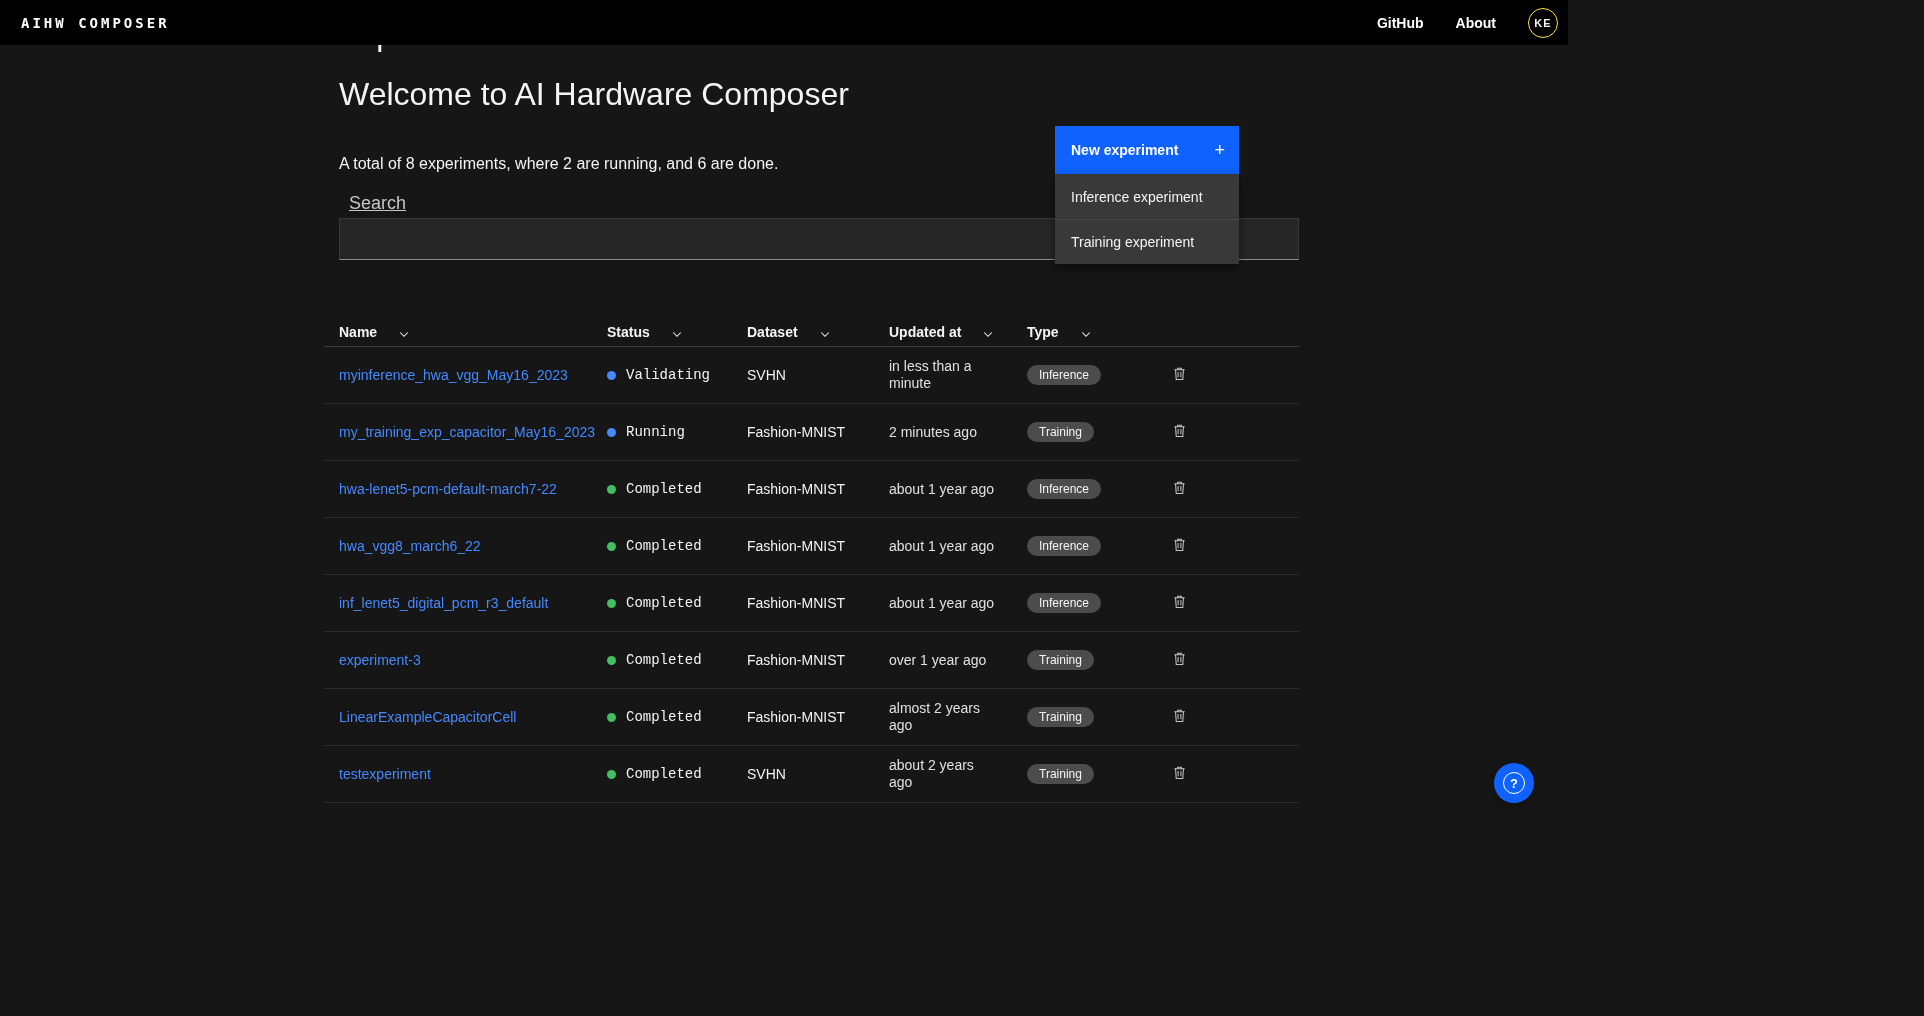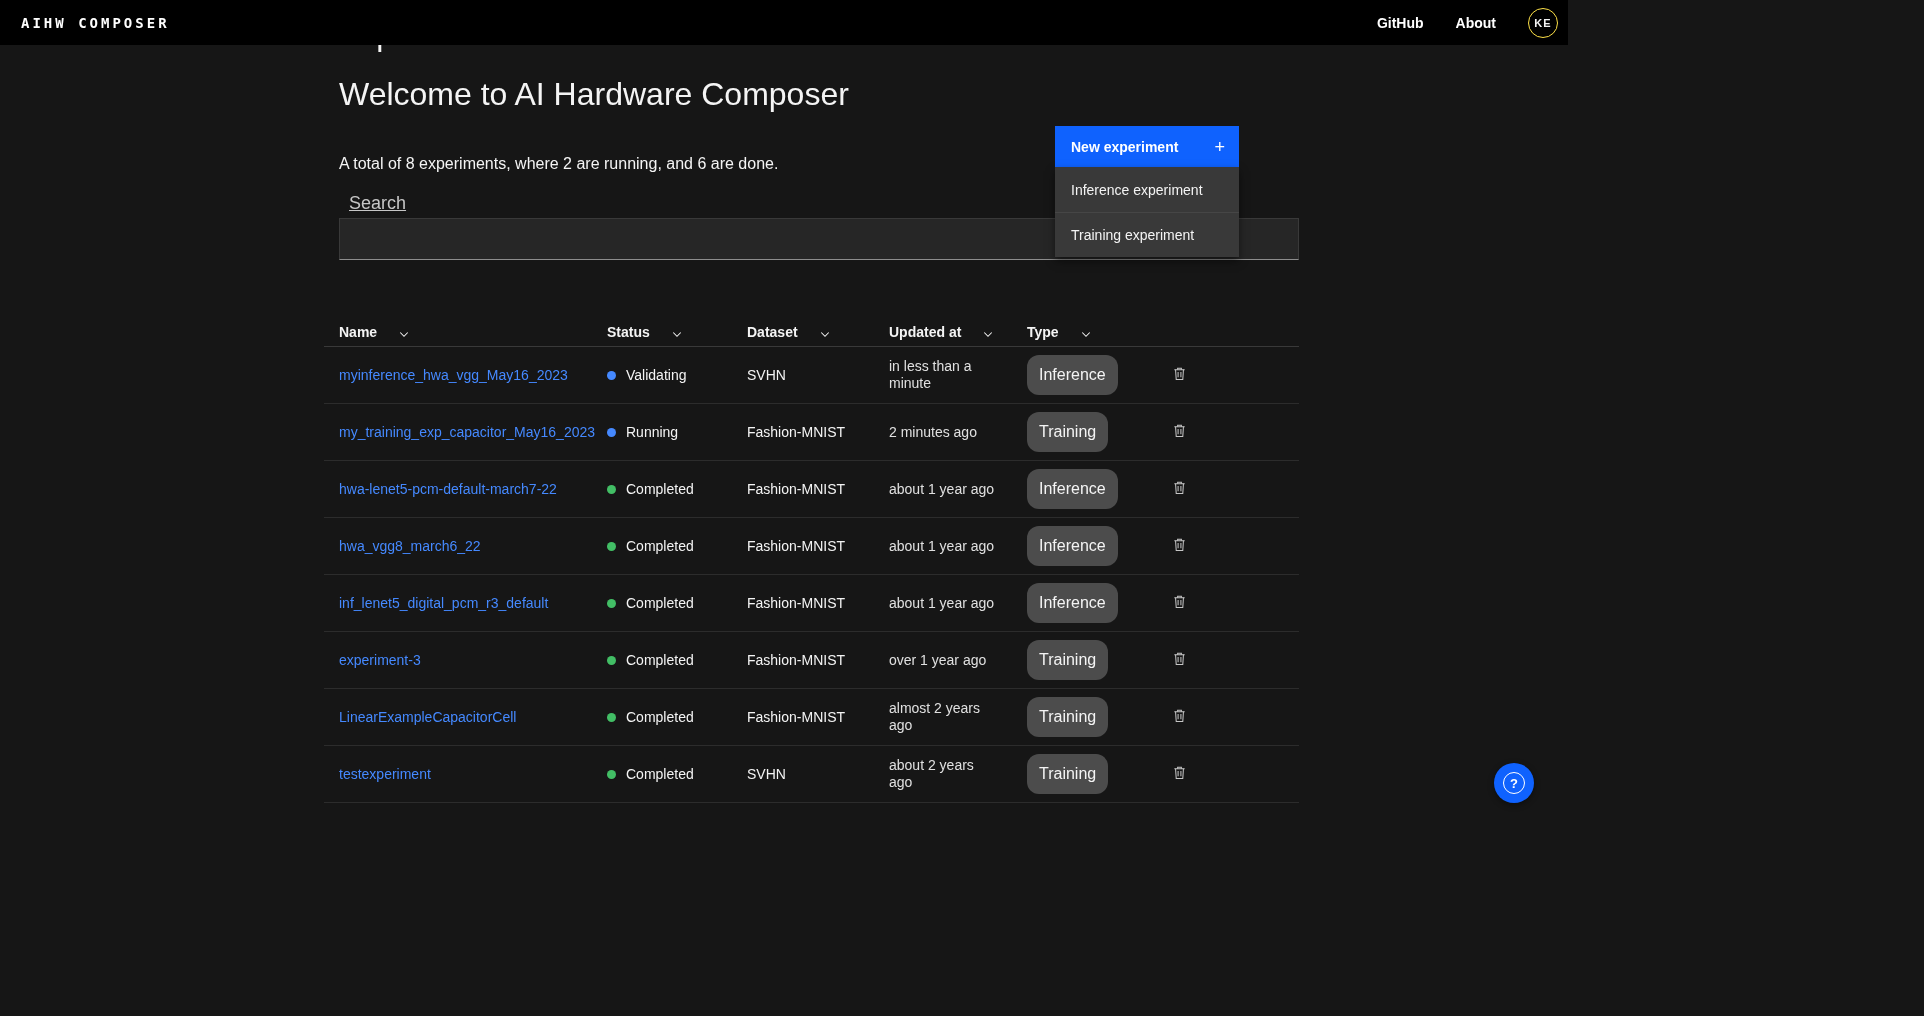--- a/index.html
+++ b/index.html
@@ -24,45 +24,45 @@
   .clipped span { display:block; font-size:32px; line-height:40px; margin-top:-31px; font-weight:400; }
   h1.title { margin:20px 0 0 15px; font-size:32px; line-height:42px; font-weight:400; color:#f4f4f4; }
   .summary { margin:39px 0 0 15px; font-size:16px; line-height:19px; color:#f4f4f4; }
   .search-label { display:block; margin:23px 0 0 25px; font-size:18px; line-height:14px; color:#c6c6c6;text-decoration:underline; }
   .search-input { display:block; margin:8px 0 0 15px; width:960px; height:42px;
                   background:#262626; border:1px solid #393939; border-bottom:1px solid #8d8d8d;
                   color:#f4f4f4; font-size:14px; padding:0 16px; outline:none; }
 
   
   .new-exp { position:absolute; top:81px; left:731px; width:184px; z-index:40; }
-  .new-btn { width:184px; height:41px; background:#0f62fe; color:#fff; border:none;
+  .new-btn { width:184px; height:48px; background:#0f62fe; color:#fff; border:none;
              font-family:"Liberation Sans", sans-serif; font-size:14px; font-weight:600;
              display:flex; align-items:center; justify-content:space-between;
              padding:0 14px 0 16px; cursor:pointer; }
   .new-btn .plus { font-size:18px; font-weight:400; line-height:1; }
   .menu { background:#393939; box-shadow:0 4px 8px rgba(0,0,0,.5); }
   .menu-item { height:45px; display:flex; align-items:center; padding:0 16px;
                font-size:14px; color:#f4f4f4; cursor:pointer; }
   .menu-item + .menu-item { border-top:1px solid rgba(255,255,255,0.07); }
 
   
   .table { margin-top:57px; width:975px; }
   .tr, .thead { display:grid; grid-template-columns:268px 140px 142px 138px 133px 1fr;
                 align-items:center; padding-left:15px; }
   .thead { height:30px; border-bottom:1px solid #393939; }
   .th { display:flex; align-items:flex-end; gap:21px; font-size:14px; font-weight:700;
         color:#f4f4f4; cursor:pointer; }
   .th svg { flex:0 0 auto; }
   .tr { min-height:57px; border-bottom:1px solid #2c2c2c; font-size:14px; }
   .link { color:#4589ff; text-decoration:none; cursor:pointer; }
-  .td-status { display:flex; align-items:center; gap:10px; }
+  .td-status { display:flex; align-items:center; gap:10px;font-family:Liberation Mono, monospace; }
   .dot { width:9px; height:9px; border-radius:50%; background:#42be65; display:inline-block; }
   .td-updated { padding-right:26px; line-height:17px; color:#e0e0e0; }
-  .tag { display:inline-flex; align-items:center; height:40px; padding:0 12px;
-         border-radius:12px; background:#4c4c4c; color:#f4f4f4; font-size:16px; }
+  .tag { display:inline-flex; align-items:center; height:20px; padding:0 12px;
+         border-radius:12px; background:#4c4c4c; color:#f4f4f4; font-size:12px; }
   .trash { background:none; border:none; cursor:pointer; padding:4px; margin-left:8px; }
 
   
   .help-fab { position:absolute; left:1494px; top:763px; width:40px; height:40px;
               border-radius:50%; background:#0f62fe; border:none; cursor:pointer;
               display:flex; align-items:center; justify-content:center;
               box-shadow:0 2px 6px rgba(0,0,0,.4); }
   .help-ring { width:22px; height:22px; border:1.5px solid #fff; border-radius:50%;
                display:flex; align-items:center; justify-content:center;
                color:#fff; font-size:13px; font-weight:700; font-family:"Liberation Sans", sans-serif; }

